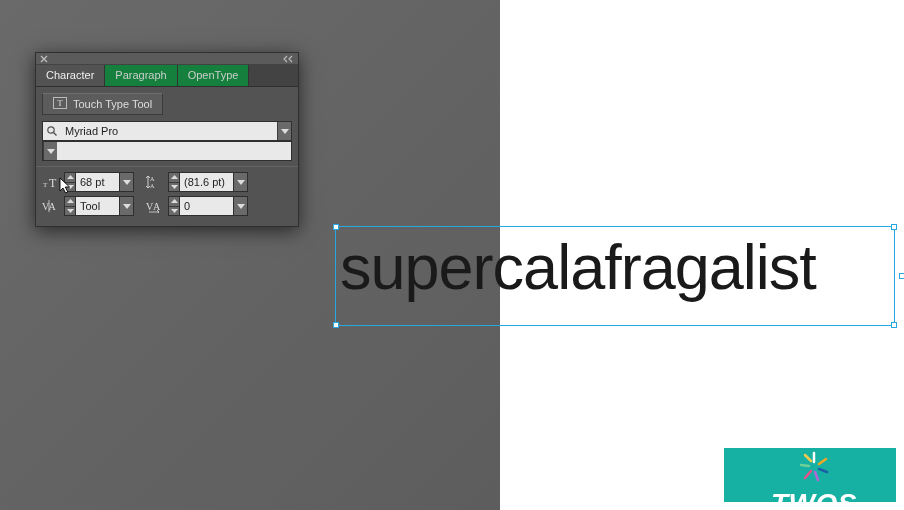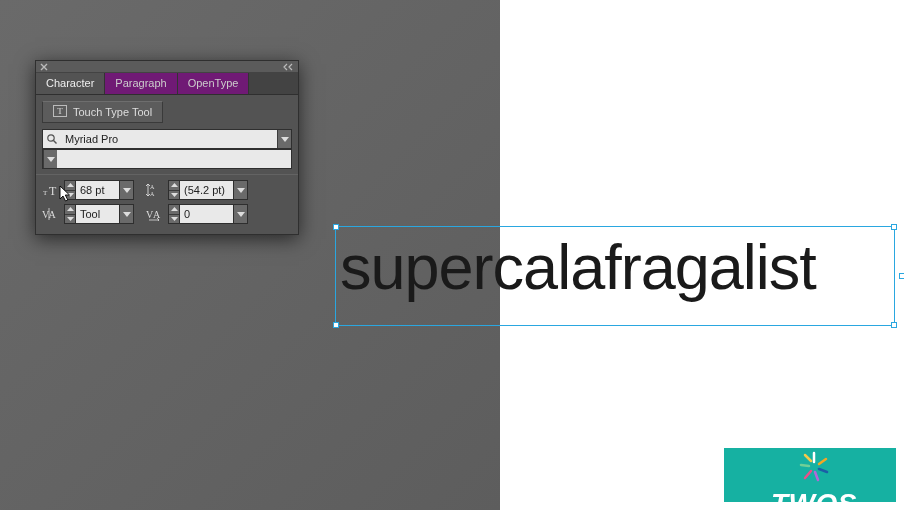--- a/index.html
+++ b/index.html
@@ -58,21 +58,21 @@
   line-height: 80px;
   padding-left: 4px;
   white-space: nowrap;
   letter-spacing: -1px;
 }
 
 
 .panel {
   position: absolute;
   left: 35px;
-  top: 60px;
+  top: 52px;
   width: 264px;
   background: #535353;
   border: 1px solid #2f2f2f;
   box-shadow: 0 4px 18px rgba(0,0,0,0.6);
   font-size: 11px;
   color: #ddd;
 }
 .panel-top {
   height: 12px;
   background: #5b5b5b;
@@ -85,21 +85,21 @@
 .panel-top .x-icon svg, .panel-top .chev svg { display: block; }
 .tabs {
   display: flex;
   background: #434343;
   border-bottom: 1px solid #2f2f2f;
 }
 .tab {
   padding: 4px 10px 5px 10px;
   font-size: 11px;
   color: #ccc;
-  background: #701a75;
+  background: #15803d;
   border-right: 1px solid #333;
   cursor: default;
 }
 .tab.active {
   background: #535353;
   color: #eee;
 }
 .panel-body { padding: 6px; }
 
 .touch-row {
@@ -354,21 +354,21 @@
               <svg width="7" height="4" viewBox="0 0 7 4">
                 <path d="M0 4 L7 4 L3.5 0 Z" fill="#ddd"></path>
               </svg>
             </div>
           <div>
               <svg width="7" height="4" viewBox="0 0 7 4">
                 <path d="M0 0 L7 0 L3.5 4 Z" fill="#ddd"></path>
               </svg>
             </div>
         </div>
-        <div class="val" style="min-width:54px;">(54.2 pt)</div>
+        <div class="val" style="min-width:54px;">(81.6 pt)</div>
         <div class="dd-btn">
             <svg width="8" height="5" viewBox="0 0 8 5">
               <path d="M0 0 L8 0 L4 5 Z" fill="#ddd"></path>
             </svg>
           </div>
       </div>
     </div>
 
     <div class="prop-row">
       <div class="prop-label">

